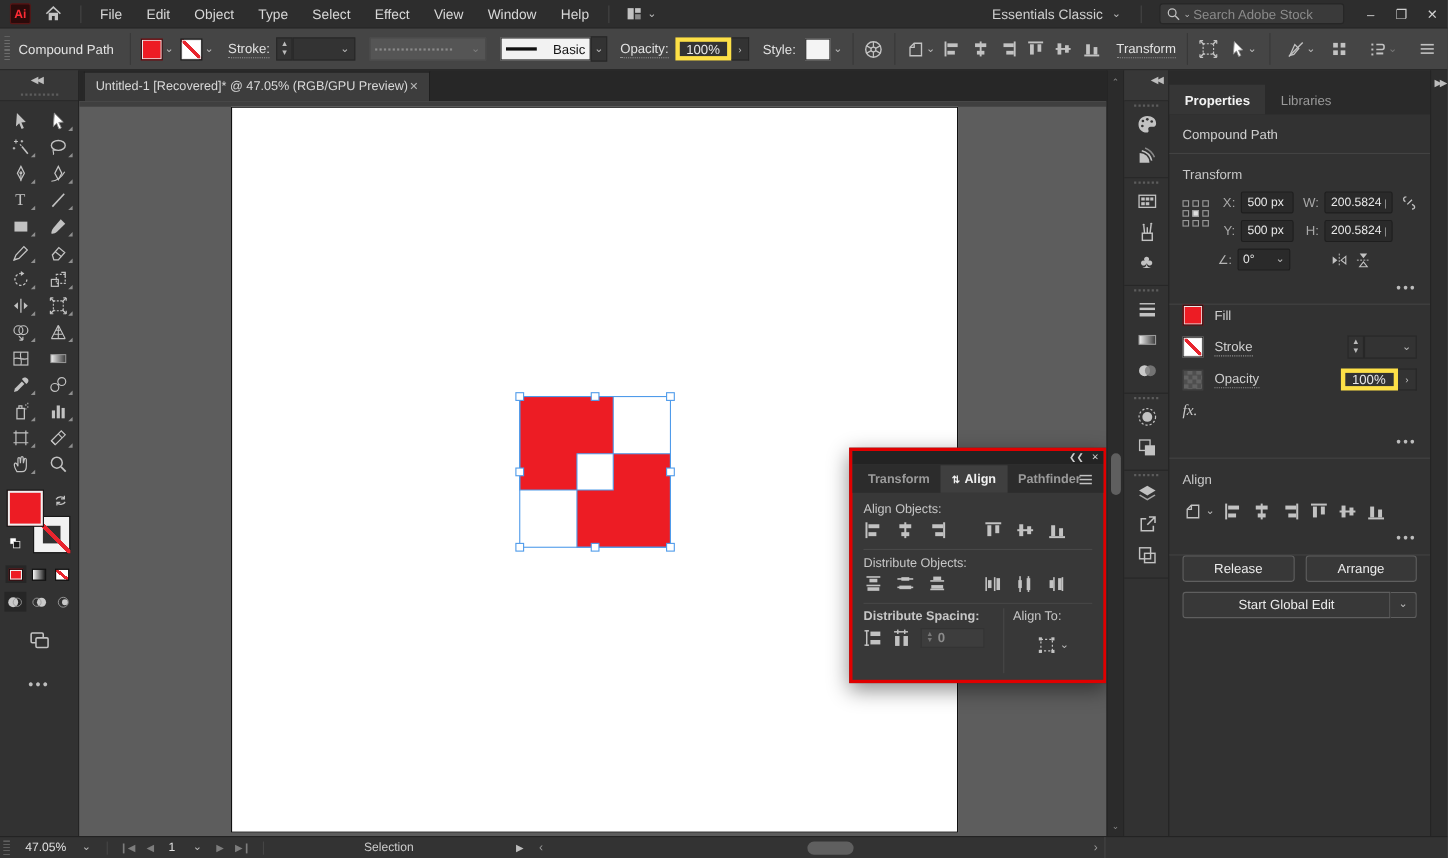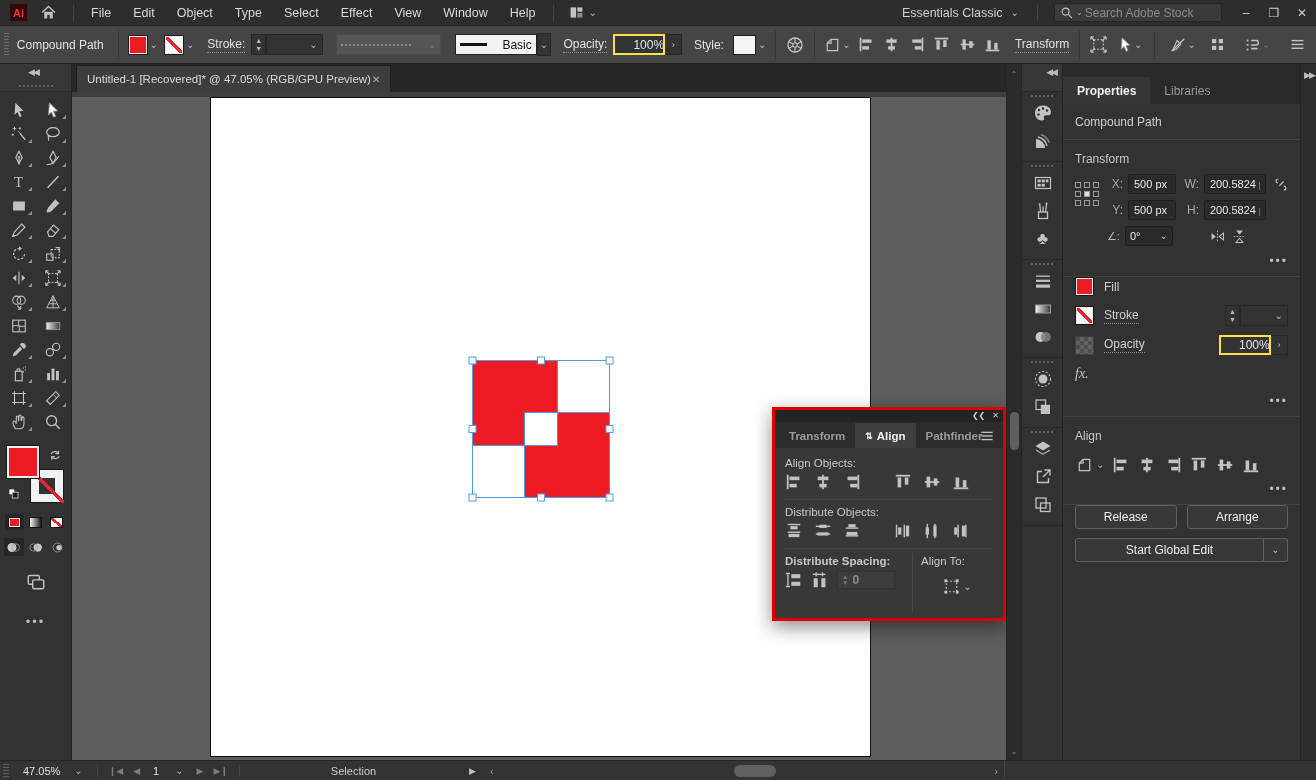--- a/index.html
+++ b/index.html
@@ -31,21 +31,21 @@
   .swatch-btn { display:flex; align-items:center; gap:2px; margin:0 3px; }
   .sw { width:20px; height:20px; border:1px solid #1c1c1c; }
   .sw-fill { background:#ED1C24; box-shadow:inset 0 0 0 1px #e9e9e9; }
   .sw-none { background:linear-gradient(to top right,#fff 43%,#e8252e 43% 57%,#fff 57%); box-shadow:inset 0 0 0 1px #e9e9e9; }
   .stepper { width:15px; height:21px; background:#333333; border:1px solid #272727; display:flex; flex-direction:column; align-items:center; justify-content:center; font-size:7px; color:#bbb; line-height:1.1; }
   .cb-dd { height:21px; background:#333333; border:1px solid #272727; display:flex; align-items:center; justify-content:space-between; padding:0 4px; }
   .cb-dd.dis { background:#555555; border-color:#4a4a4a; color:#7e7e7e; }
   .profile-line { width:70px; border-top:2px dotted #8a8a8a; }
   .brush-dd { width:84px; height:21px; background:#f2f2f2; border:1px solid #222; display:flex; align-items:center; color:#111; padding:0 4px; gap:15px; }
   .brush-stroke { flex:1; height:3px; background:#111; }
-  .field { height:21px; background:#333333; border:2px solid #fde047; color:#e6e6e6; display:flex; align-items:center; padding:0 18px; }
+  .field { height:21px; background:#333333; border:4px solid #fde047; color:#e6e6e6; display:flex; align-items:center; padding:0 6px; }
   .arrow-btn { width:17px; height:21px; background:#333333; border:1px solid #272727; border-left:none; color:#c9c9c9; display:flex; align-items:center; justify-content:center; font-size:9px; }
   .style-sw { width:23px; height:20px; background:#f4f4f4; border:1px solid #1c1c1c; }
   .cb-icon-btn { width:26px; height:26px; display:flex; align-items:center; justify-content:center; }
   #controlbar .far-right { margin-left:auto; display:flex; align-items:center; gap:8px; }
 
   
   #middle { height:696px; display:flex; }
   .minibar { height:28px; position:relative; }
   .collapse-gl { font-size:9px; color:#bdbdbd; letter-spacing:-2px; }
   .hgrip { width:34px; border-top:2px dotted #5d5d5d; position:absolute; left:50%; transform:translateX(-50%); bottom:4px; }

